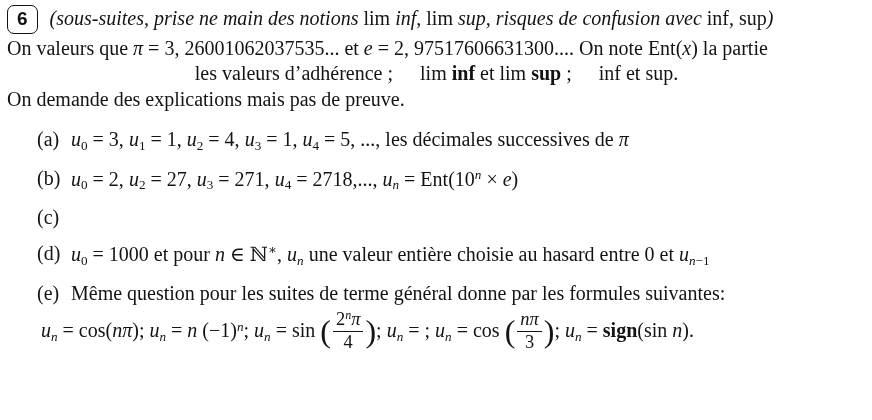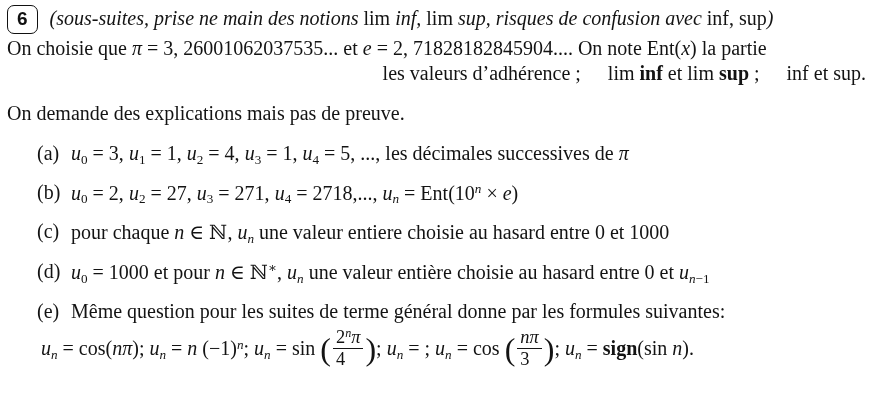--- a/index.html
+++ b/index.html
@@ -21,73 +21,72 @@
     border:1.8px solid #111;
     border-radius:7px;
     padding:0px 9px 1px 9px;
     font-family:"Liberation Sans","DejaVu Sans",sans-serif;
     font-weight:bold;
     font-size:19px;
     line-height:1.35;
     color:#111;
   }
   .hdr-text { padding-top:1px;text-align:right; }
-  .center { text-align:right; }
-  .note { margin-top:14px; }
+  .center { text-align:center; }
+  .note { margin-top:0; }
   .items { margin-top:16px; }
   .item { display:flex; margin:0 0 13px 30px; }
   .item-label { width:34px; flex:0 0 auto; }
   .item-body { white-space:nowrap; }
   .formula-line { margin:6px 0 0 34px; white-space:nowrap; line-height:1.0; }
   
   .s-rm { font-style:normal; }
   .s-it { font-style:italic; }
   .s-b  { font-weight:bold; }
   .s-sub { font-size:66%; vertical-align:-0.28em; }
   .s-sup { font-size:66%; vertical-align:0.5em; }
   .s-sp  { display:inline-block; width:27px; }
   .s-big { font-size:160%; vertical-align:-0.14em; line-height:0; }
   .frac {
     display:inline-flex; flex-direction:column;
-    vertical-align:middle;
+    text-align:center; vertical-align:middle;
     line-height:1.12; font-size:92%;
     margin:0 2px; position:relative; top:-2px;
   }
   .frac .num { border-bottom:1.2px solid #131313; padding:0 3px 1px 3px; }
   .frac .den { padding:0 3px; }
 </style>
 </head>
 <body>
 
 <div class="page">
 
   <div class="hdr">
     <span class="numbox">6</span>
     <span class="hdr-text line"><span class="s-it">(sous-suites, prise ne main des notions </span><span class="s-rm">lim </span><span class="s-it">inf</span><span class="s-it">, </span><span class="s-rm">lim </span><span class="s-it">sup</span><span class="s-it">, risques de confusion avec </span><span class="s-rm">inf</span><span class="s-rm">, </span><span class="s-rm">sup</span><span class="s-it">)</span></span>
   </div>
 
-  <div class="line"><span class="s-rm">On choisie que </span><span class="s-it">π</span><span class="s-rm"> = 3, 26001062037535... et </span><span class="s-it">e</span><span class="s-rm"> = 2, 71828182845904.... On note Ent(</span><span class="s-it">x</span><span class="s-rm">) la partie</span></div>
+  <div class="line"><span class="s-rm">On valeurs que </span><span class="s-it">π</span><span class="s-rm"> = 3, 26001062037535... et </span><span class="s-it">e</span><span class="s-rm"> = 2, 97517606631300.... On note Ent(</span><span class="s-it">x</span><span class="s-rm">) la partie</span></div>
   <div class="line center"><span class="s-rm">les valeurs d’adhérence ;</span><span class="s-sp"></span><span class="s-rm">lim </span><span class="s-b">inf</span><span class="s-rm"> et lim </span><span class="s-b">sup</span><span class="s-rm"> ;</span><span class="s-sp"></span><span class="s-rm">inf et sup.</span></div>
   <div class="line note"><span class="s-rm">On demande des explications mais pas de preuve.</span></div>
 
   <div class="items">
 
     <div class="item">
       <span class="item-label">(a)</span>
       <span class="item-body"><span class="s-it">u</span><span class="s-sub">0</span><span class="s-rm"> = 3, </span><span class="s-it">u</span><span class="s-sub">1</span><span class="s-rm"> = 1, </span><span class="s-it">u</span><span class="s-sub">2</span><span class="s-rm"> = 4, </span><span class="s-it">u</span><span class="s-sub">3</span><span class="s-rm"> = 1, </span><span class="s-it">u</span><span class="s-sub">4</span><span class="s-rm"> = 5, ..., les décimales successives de </span><span class="s-it">π</span></span>
     </div>
 
     <div class="item">
       <span class="item-label">(b)</span>
       <span class="item-body"><span class="s-it">u</span><span class="s-sub">0</span><span class="s-rm"> = 2, </span><span class="s-it">u</span><span class="s-sub">2</span><span class="s-rm"> = 27, </span><span class="s-it">u</span><span class="s-sub">3</span><span class="s-rm"> = 271, </span><span class="s-it">u</span><span class="s-sub">4</span><span class="s-rm"> = 2718,..., </span><span class="s-it">u</span><span class="s-sub s-it">n</span><span class="s-rm"> = Ent(10</span><span class="s-sup s-it">n</span><span class="s-rm"> × </span><span class="s-it">e</span><span class="s-rm">)</span></span>
     </div>
 
     <div class="item">
       <span class="item-label">(c)</span>
-      <span class="item-body"><span class="s-rm">pour chaque </span><span class="s-it">n</span><span class="s-rm"> ∈ ℕ, </span><span class="s-it">u</span><span class="s-sub s-it">n</span><span class="s-rm"> une valeur entiere choisie au hasard entre 0 et 1000</span></span>
     </div>
 
     <div class="item">
       <span class="item-label">(d)</span>
       <span class="item-body"><span class="s-it">u</span><span class="s-sub">0</span><span class="s-rm"> = 1000 et pour </span><span class="s-it">n</span><span class="s-rm"> ∈ ℕ</span><span class="s-sup">∗</span><span class="s-rm">, </span><span class="s-it">u</span><span class="s-sub s-it">n</span><span class="s-rm"> une valeur entière choisie au hasard entre 0 et </span><span class="s-it">u</span><span class="s-sub s-it">n</span><span class="s-sub">−1</span></span>
     </div>
 
     <div class="item" style="margin-bottom:0">
       <span class="item-label">(e)</span>
       <span class="item-body"><span class="s-rm">Même question pour les suites de terme général donne par les formules suivantes:</span></span>

